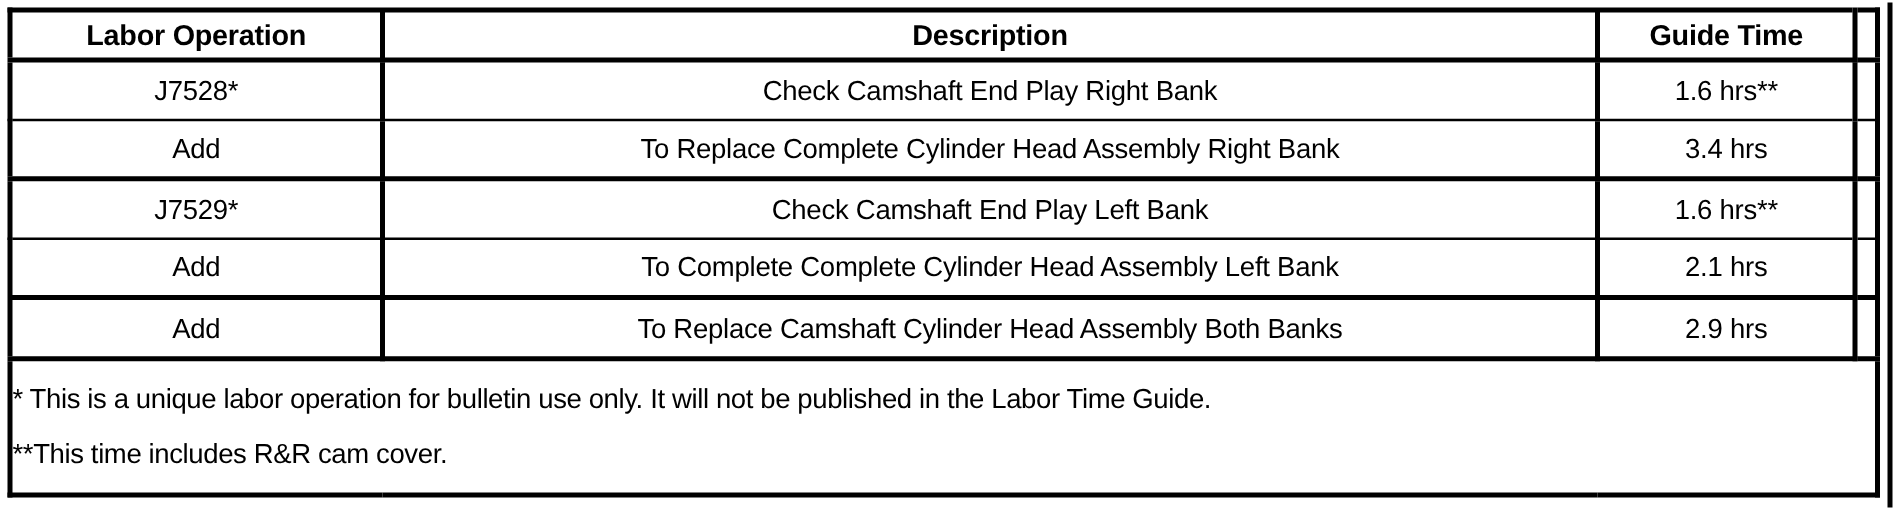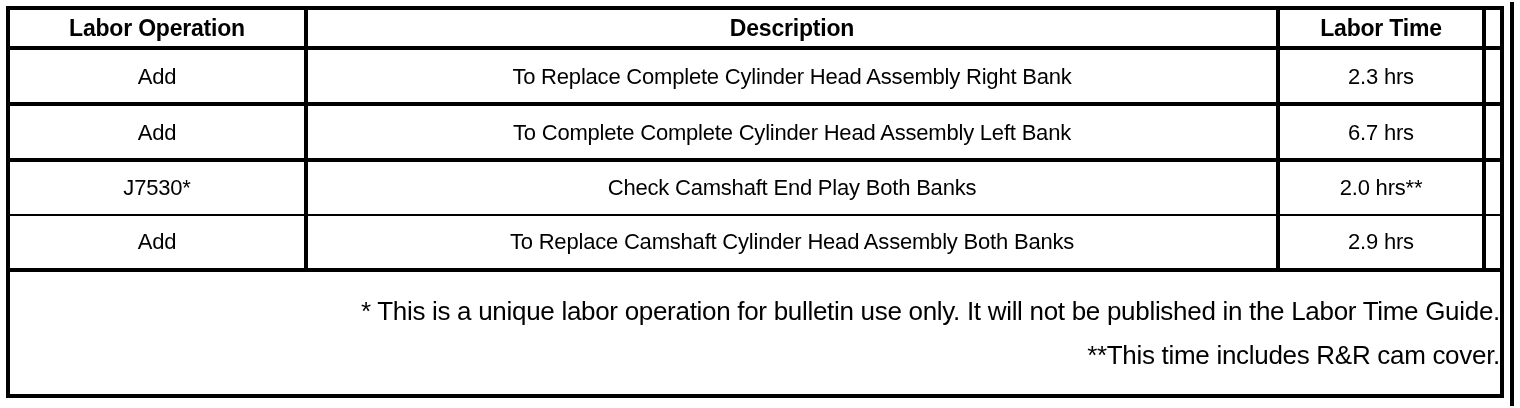--- a/index.html
+++ b/index.html
@@ -74,23 +74,23 @@
     line-height: 43px;
     letter-spacing: -0.2px;
   }
 
   .footnote-cell {
     padding: 6px 8px 8px 8px;
     vertical-align: top;
     height: 106px;
   }
   .fn-line {
-    font-size: 26px;
+    font-size: 22px;
     line-height: 28px;
-    text-align: right;
+    text-align: left;
     letter-spacing: -0.3px;
     white-space: nowrap;
   }
   .fn-gap { height: 16px; }
 
   
   .edge-rule {
     position: absolute;
     top: 2px;
     left: 1510px;
@@ -109,49 +109,55 @@
       <col class="c-op">
       <col class="c-desc">
       <col class="c-time">
       <col class="c-pad">
     </colgroup>
 
     <thead>
       <tr>
         <th class="hdr v-thick r-thick">Labor Operation</th>
         <th class="hdr v-thick r-thick">Description</th>
-        <th class="hdr v-thick r-thick">Labor Time</th>
+        <th class="hdr v-thick r-thick">Guide Time</th>
         <th class="hdr r-thick"></th>
       </tr>
     </thead>
 
     <tbody>
 
+      <tr>
+        <td class="cell v-thick r-thin">J7528*</td>
+        <td class="cell v-thick r-thin">Check Camshaft End Play Right Bank</td>
+        <td class="cell v-thick r-thin">1.6 hrs**</td>
+        <td class="cell r-thin"></td>
+      </tr>
 
       <tr>
         <td class="cell v-thick r-thick">Add</td>
         <td class="cell v-thick r-thick">To Replace Complete Cylinder Head Assembly Right Bank</td>
-        <td class="cell v-thick r-thick">2.3 hrs</td>
+        <td class="cell v-thick r-thick">3.4 hrs</td>
         <td class="cell r-thick"></td>
       </tr>
 
+      <tr>
+        <td class="cell v-thick r-thin">J7529*</td>
+        <td class="cell v-thick r-thin">Check Camshaft End Play Left Bank</td>
+        <td class="cell v-thick r-thin">1.6 hrs**</td>
+        <td class="cell r-thin"></td>
+      </tr>
 
       <tr>
         <td class="cell v-thick r-thick">Add</td>
         <td class="cell v-thick r-thick">To Complete Complete Cylinder Head Assembly Left Bank</td>
-        <td class="cell v-thick r-thick">6.7 hrs</td>
+        <td class="cell v-thick r-thick">2.1 hrs</td>
         <td class="cell r-thick"></td>
       </tr>
 
-      <tr>
-        <td class="cell v-thick r-thin">J7530*</td>
-        <td class="cell v-thick r-thin">Check Camshaft End Play Both Banks</td>
-        <td class="cell v-thick r-thin">2.0 hrs**</td>
-        <td class="cell r-thin"></td>
-      </tr>
 
       <tr>
         <td class="cell v-thick r-thick">Add</td>
         <td class="cell v-thick r-thick">To Replace Camshaft Cylinder Head Assembly Both Banks</td>
         <td class="cell v-thick r-thick">2.9 hrs</td>
         <td class="cell r-thick"></td>
       </tr>
 
       <tr>
         <td class="footnote-cell" colspan="4">

